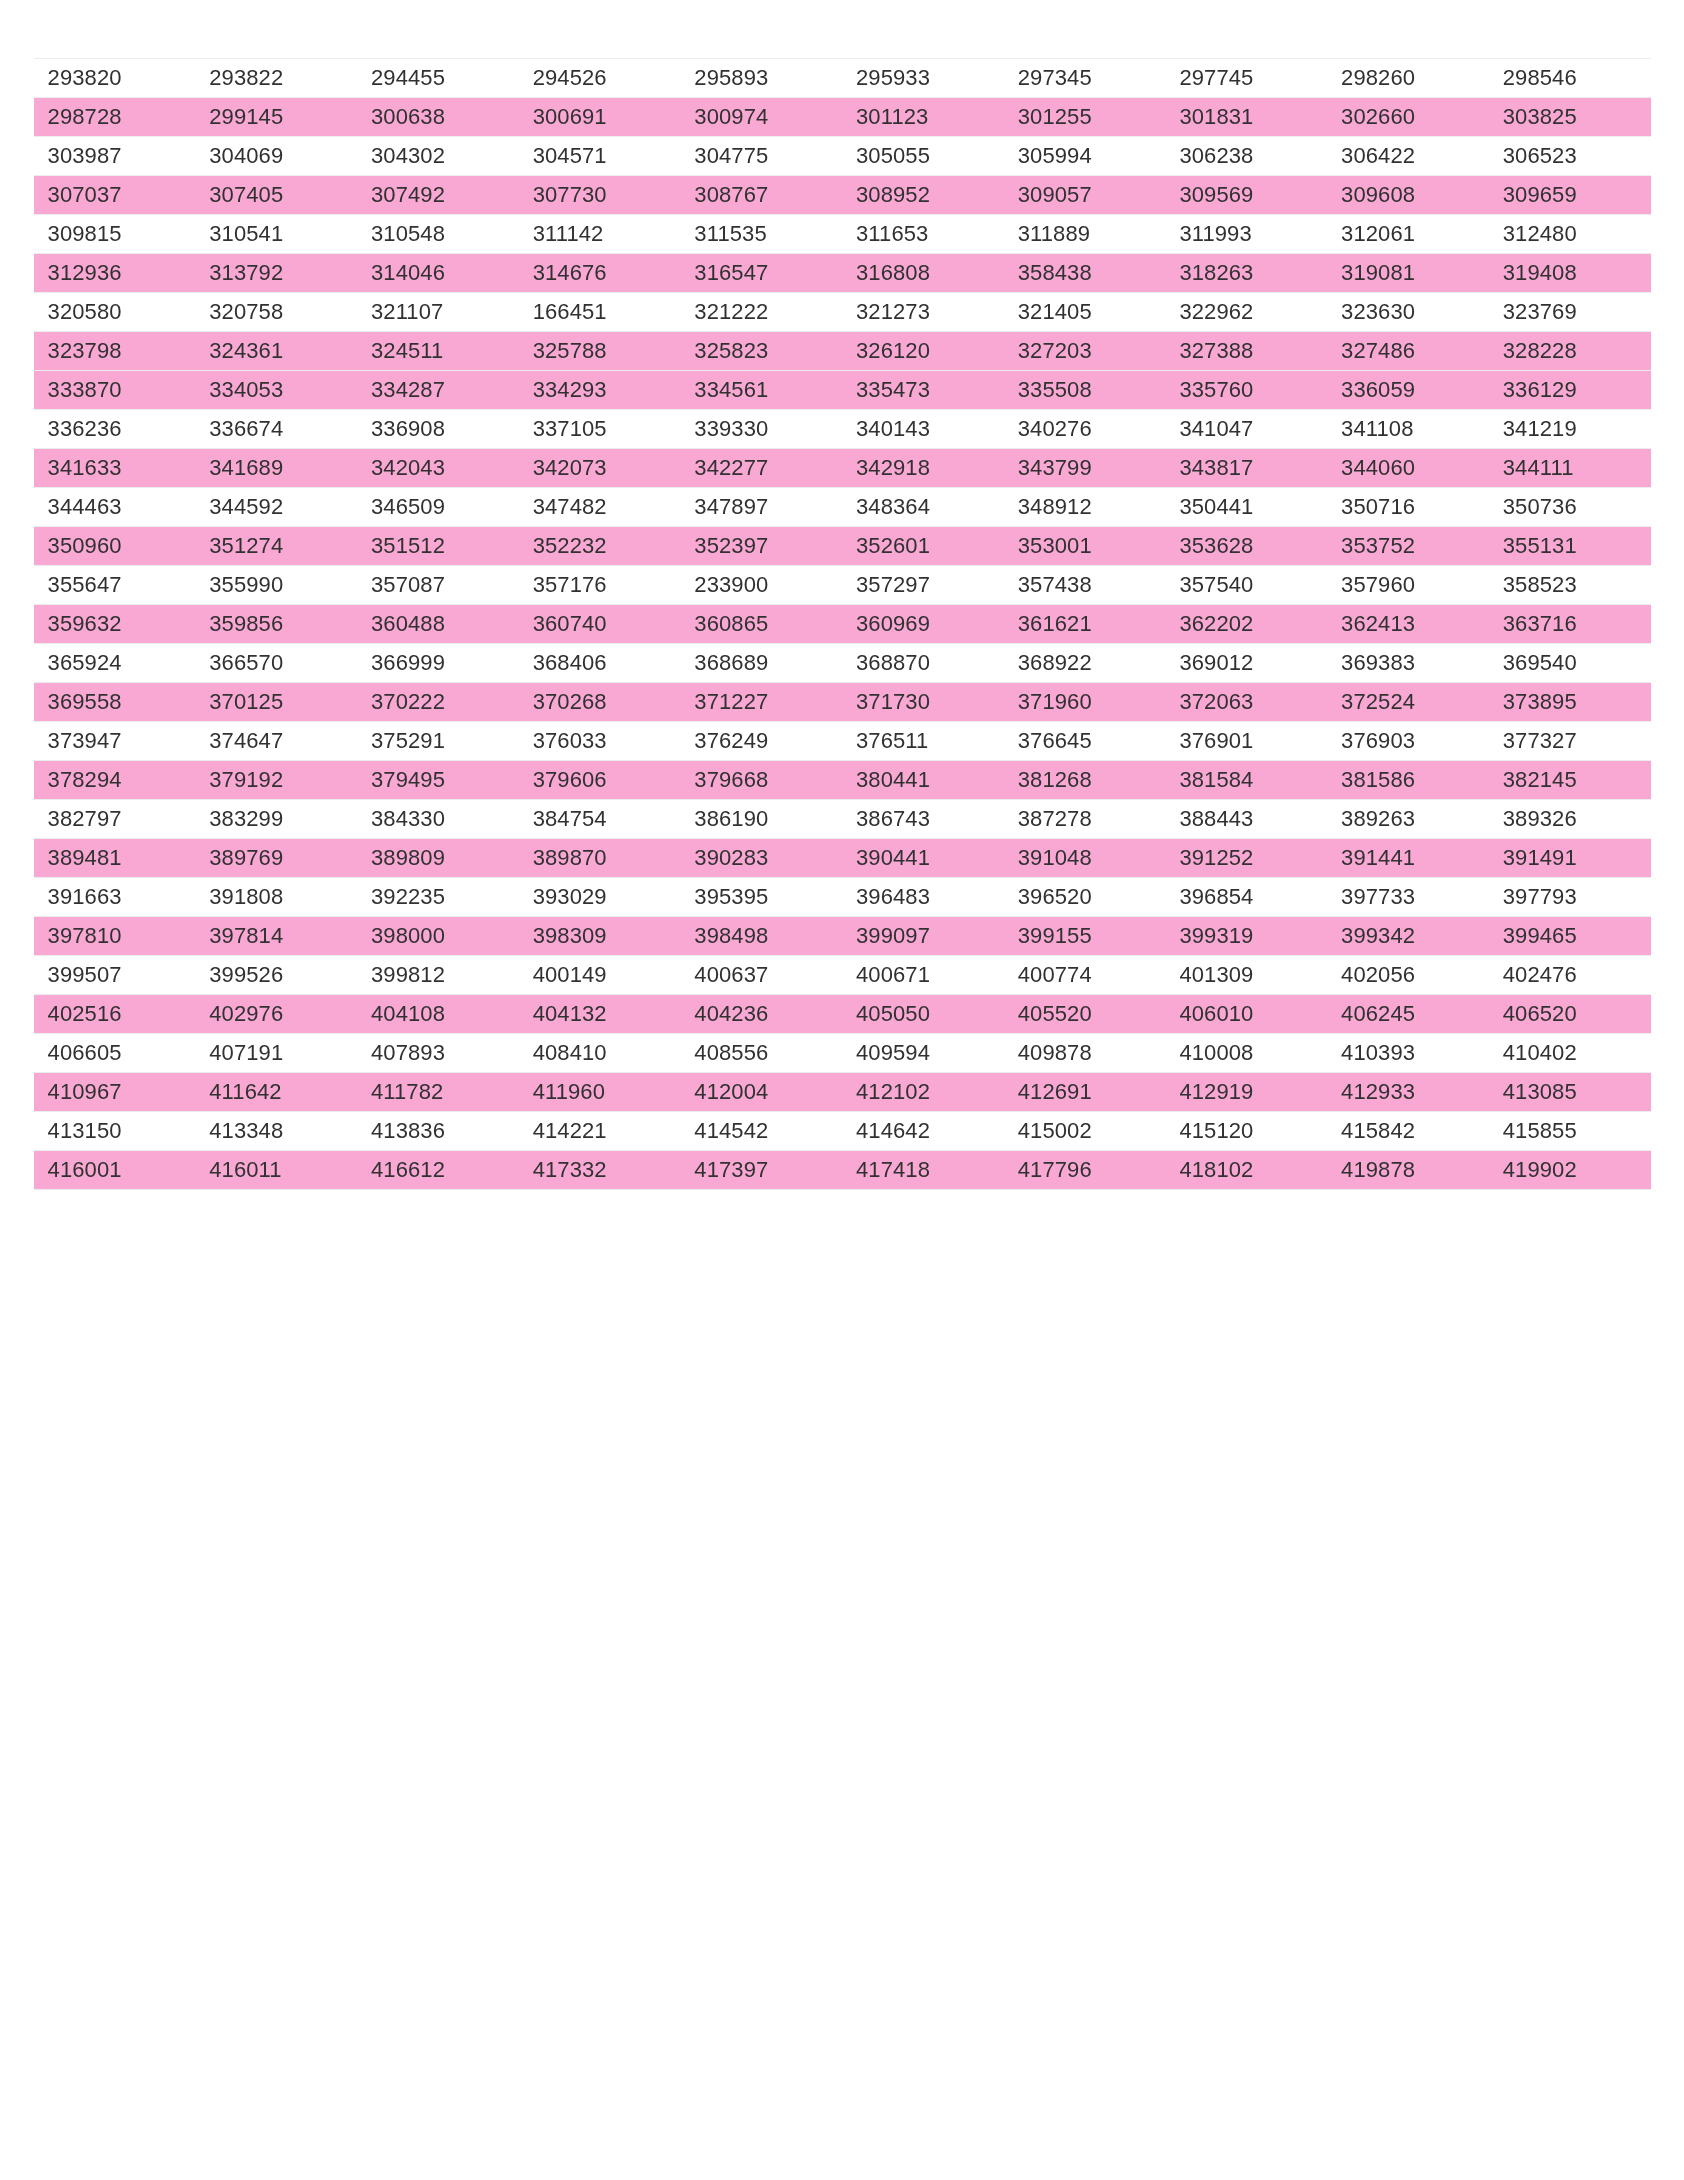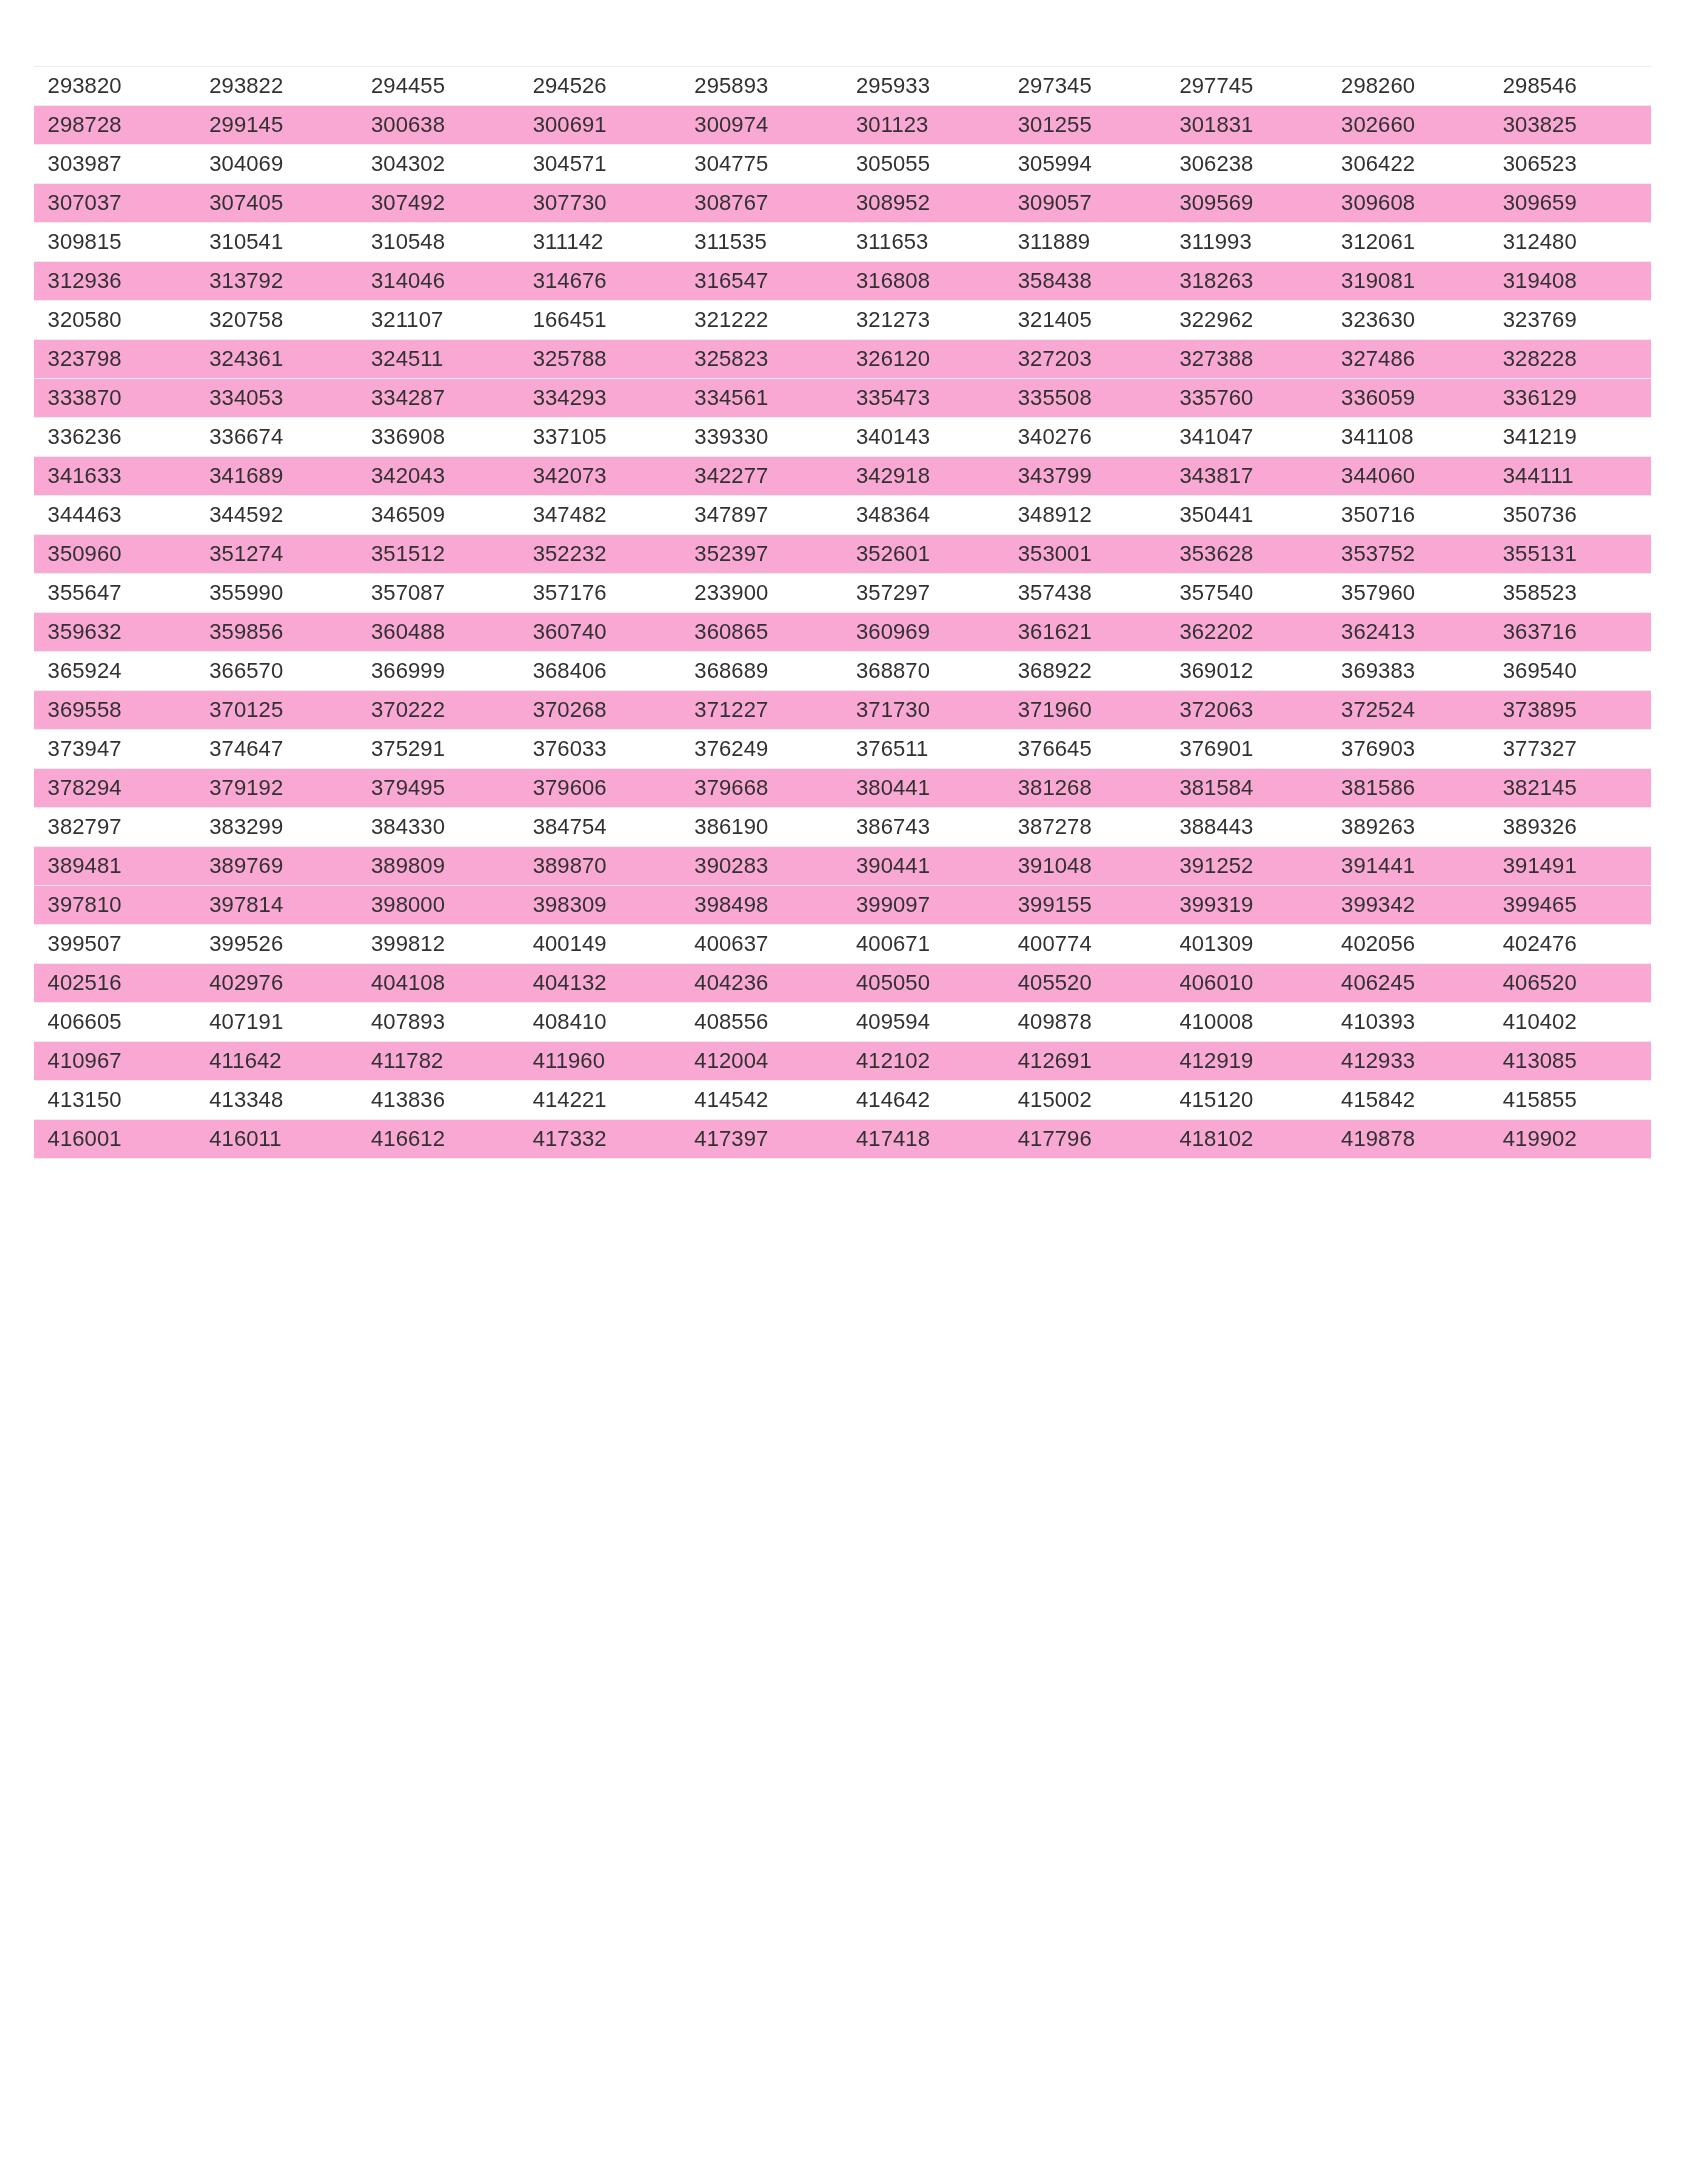--- a/index.html
+++ b/index.html
@@ -20,21 +20,20 @@
     height: 2181px;
     background: #ffffff;
     box-sizing: border-box;
     padding: 58px 34px 0 34px;
   }
 
   table.numbers-table {
     width: 1617px;
     border-collapse: collapse;
     table-layout: fixed;
-    margin-top: 8px;
   }
 
   table.numbers-table tbody tr {
     border-top: 1.7px solid #eceded;
     border-bottom: 1.7px solid #eceded;
   }
 
   table.numbers-table tbody tr.stripe-odd {
     background: #ffffff;
   }
@@ -306,20 +305,32 @@
           <td>389769</td>
           <td>389809</td>
           <td>389870</td>
           <td>390283</td>
           <td>390441</td>
           <td>391048</td>
           <td>391252</td>
           <td>391441</td>
           <td>391491</td>
         </tr>
+        <tr class="stripe-odd">
+          <td>391663</td>
+          <td>391808</td>
+          <td>392235</td>
+          <td>393029</td>
+          <td>395395</td>
+          <td>396483</td>
+          <td>396520</td>
+          <td>396854</td>
+          <td>397733</td>
+          <td>397793</td>
+        </tr>
         <tr class="stripe-even">
           <td>397810</td>
           <td>397814</td>
           <td>398000</td>
           <td>398309</td>
           <td>398498</td>
           <td>399097</td>
           <td>399155</td>
           <td>399319</td>
           <td>399342</td>

